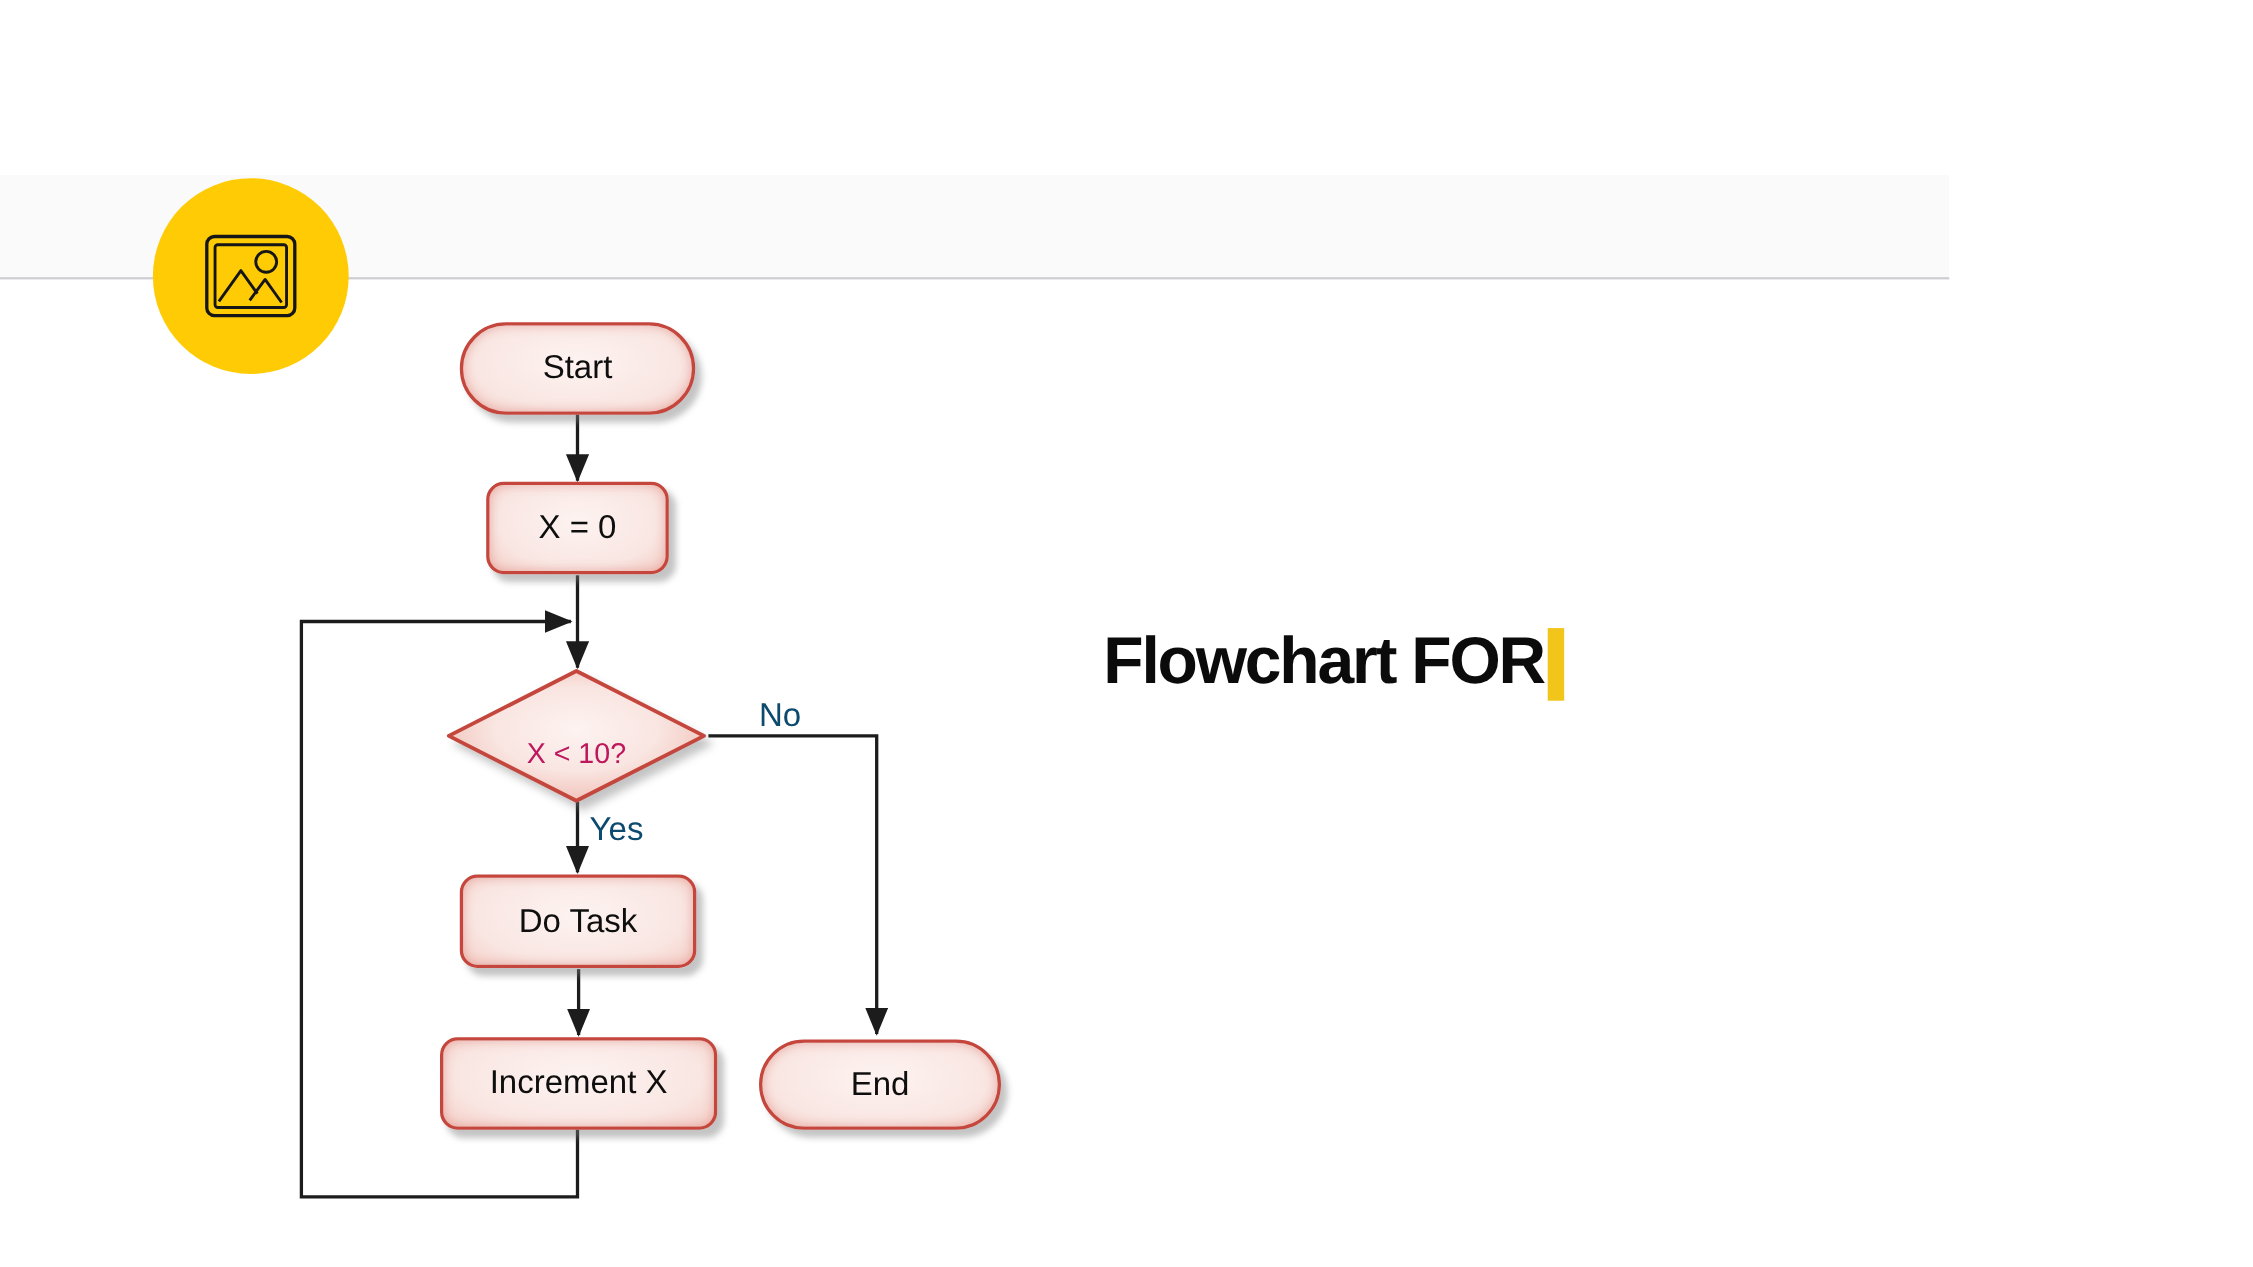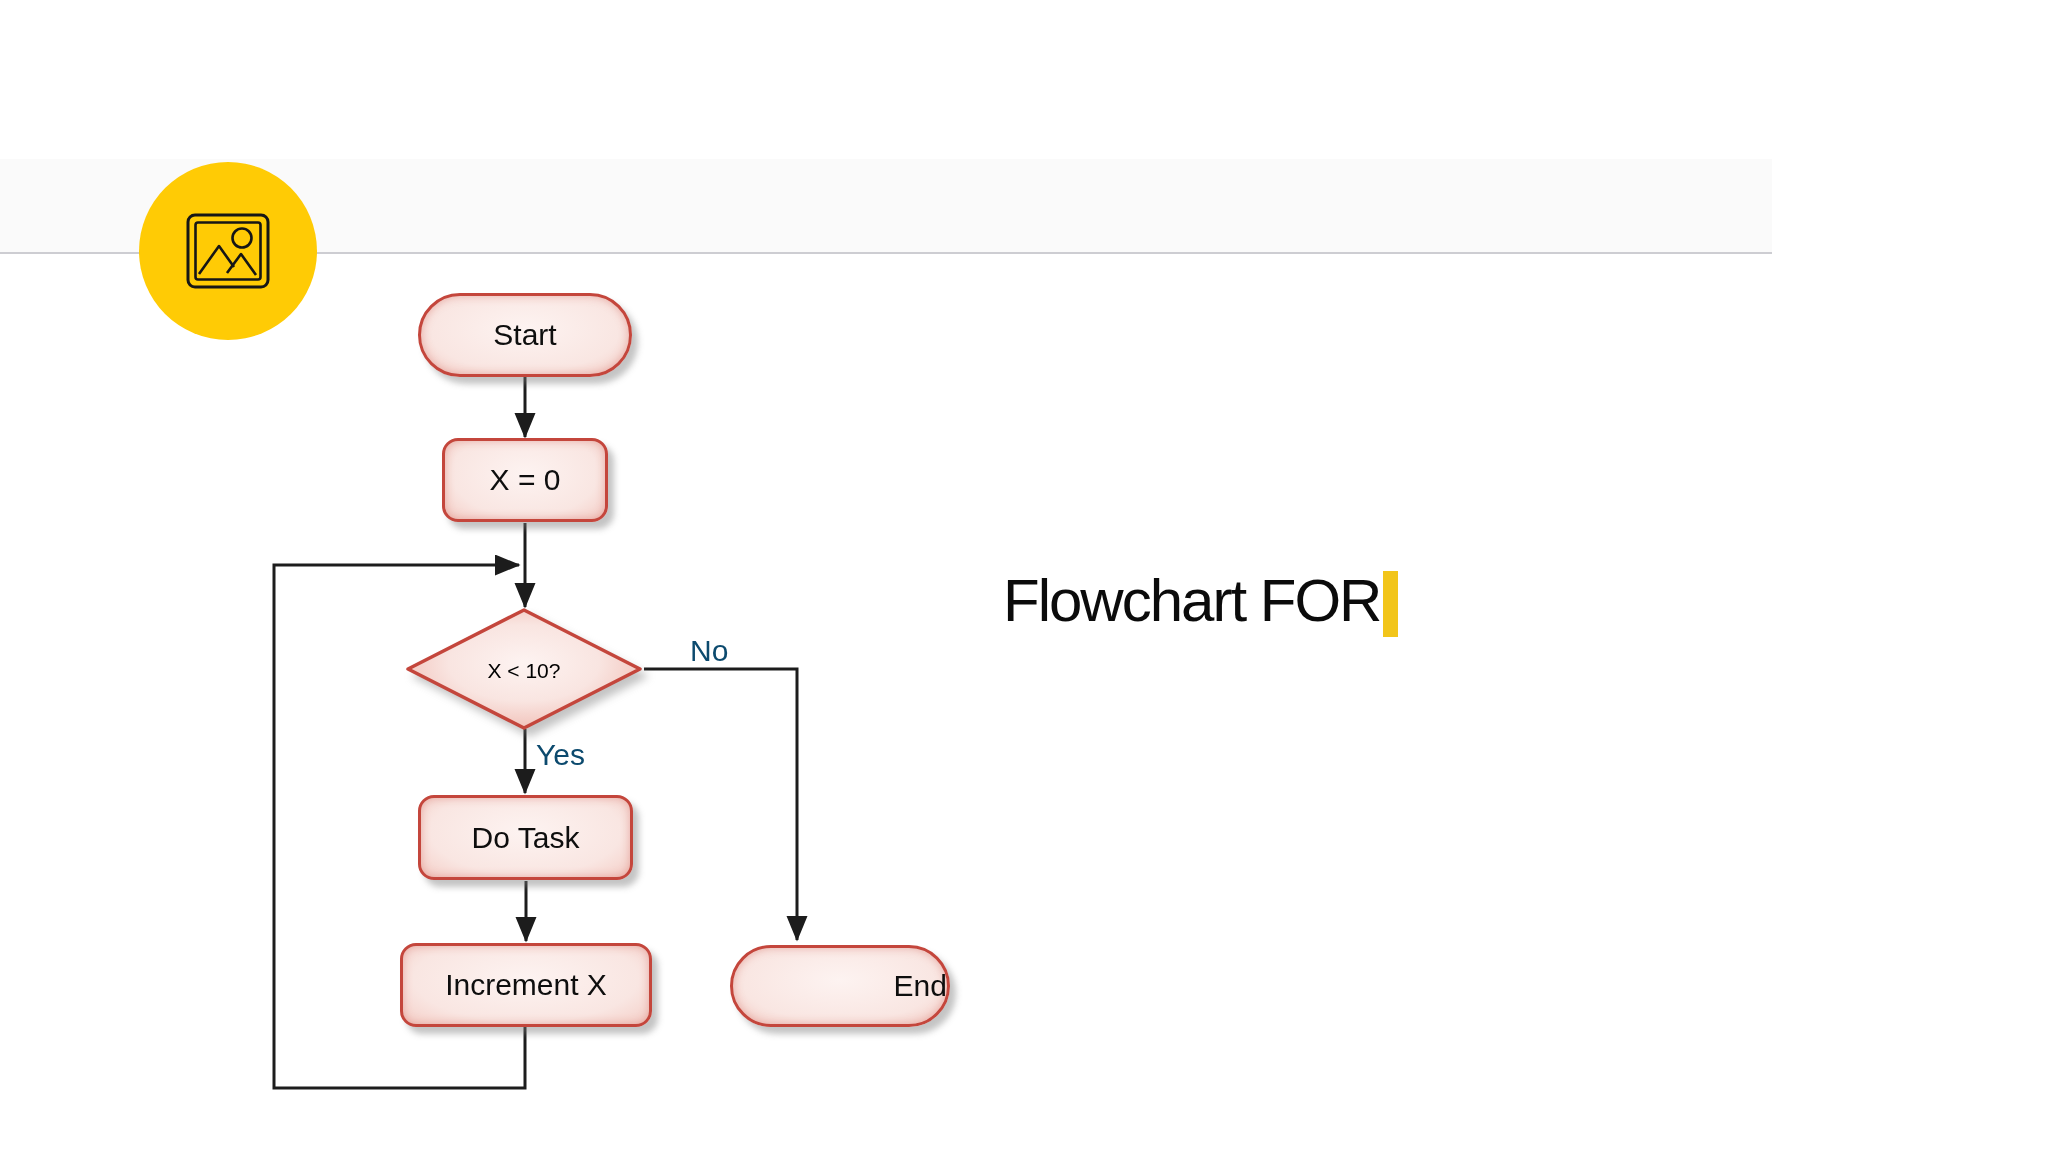--- a/index.html
+++ b/index.html
@@ -29,38 +29,38 @@
     box-shadow:inset 0 0 10px rgba(200,74,64,.35), 6px 7px 6px rgba(125,125,125,.45);
     font-size:30px;line-height:1;color:#0e0e0e;white-space:nowrap;
   }
   .terminator{border-radius:42px;}
   .process{border-radius:16px;}
 
   .node-start{left:418px;top:293px;width:214px;height:84px;}
   .node-init{left:442px;top:438px;width:166px;height:84px;}
   .node-task{left:418px;top:795px;width:215px;height:85px;}
   .node-increment{left:400px;top:943px;width:252px;height:84px;}
-  .node-end{left:730px;top:945px;width:220px;height:82px;border-radius:41px;justify-content:flex-end;}
+  .node-end{left:690px;top:945px;width:220px;height:82px;border-radius:41px;}
 
   .node-decision{position:absolute;left:405px;top:608px;width:238px;height:122px;}
   .node-decision svg{position:absolute;left:0;top:0;filter:drop-shadow(6px 7px 4px rgba(125,125,125,.45));}
   .decision-label{
-    position:absolute;left:0;top:2px;width:100%;height:100%;
+    position:absolute;left:0;top:16px;width:100%;height:100%;
     display:flex;align-items:center;justify-content:center;
-    font-size:21px;color:#000000;
+    font-size:26px;color:#be185d;
   }
 
   .edge-label{position:absolute;font-size:30px;color:#0c4a6e;}
   .edge-label-yes{left:536px;top:738px;}
   .edge-label-no{left:690px;top:634px;}
 
   
   .title-wrap{position:absolute;left:1003px;top:566px;display:flex;align-items:flex-start;}
   .title-label{
-    font-size:60px;font-weight:normal;letter-spacing:-2px;line-height:70px;color:#0b0b0b;
+    font-size:60px;font-weight:bold;letter-spacing:-2px;line-height:70px;color:#0b0b0b;
   }
   .text-cursor{width:15px;height:66px;margin-left:3px;margin-top:5px;background:#f2c51a;}
 </style>
 </head>
 <body>
 
 <div class="canvas">
 
   <div class="top-band"></div>
   <div class="divider"></div>

